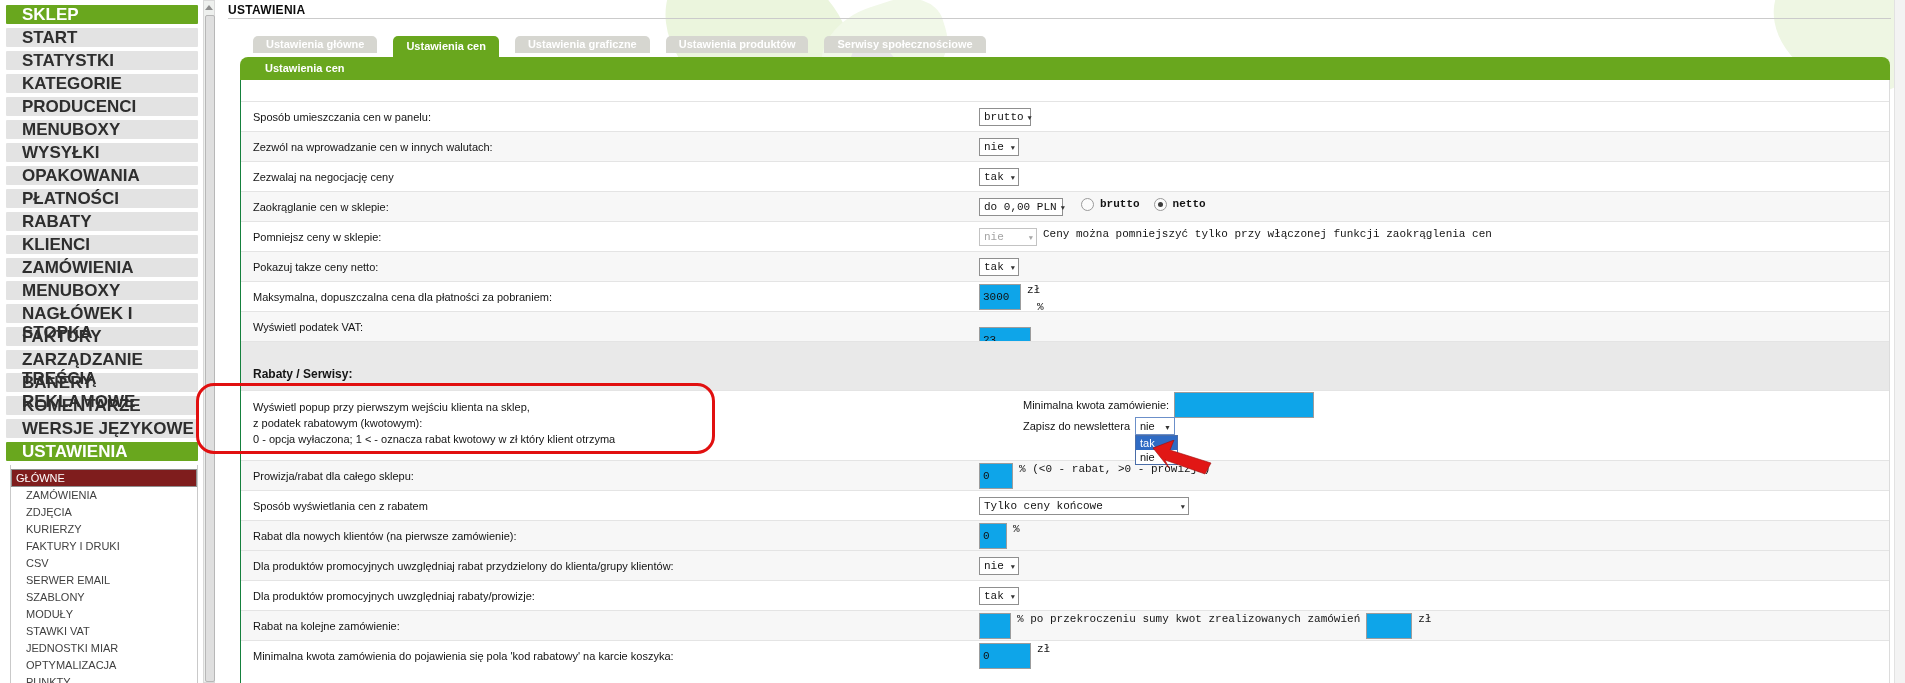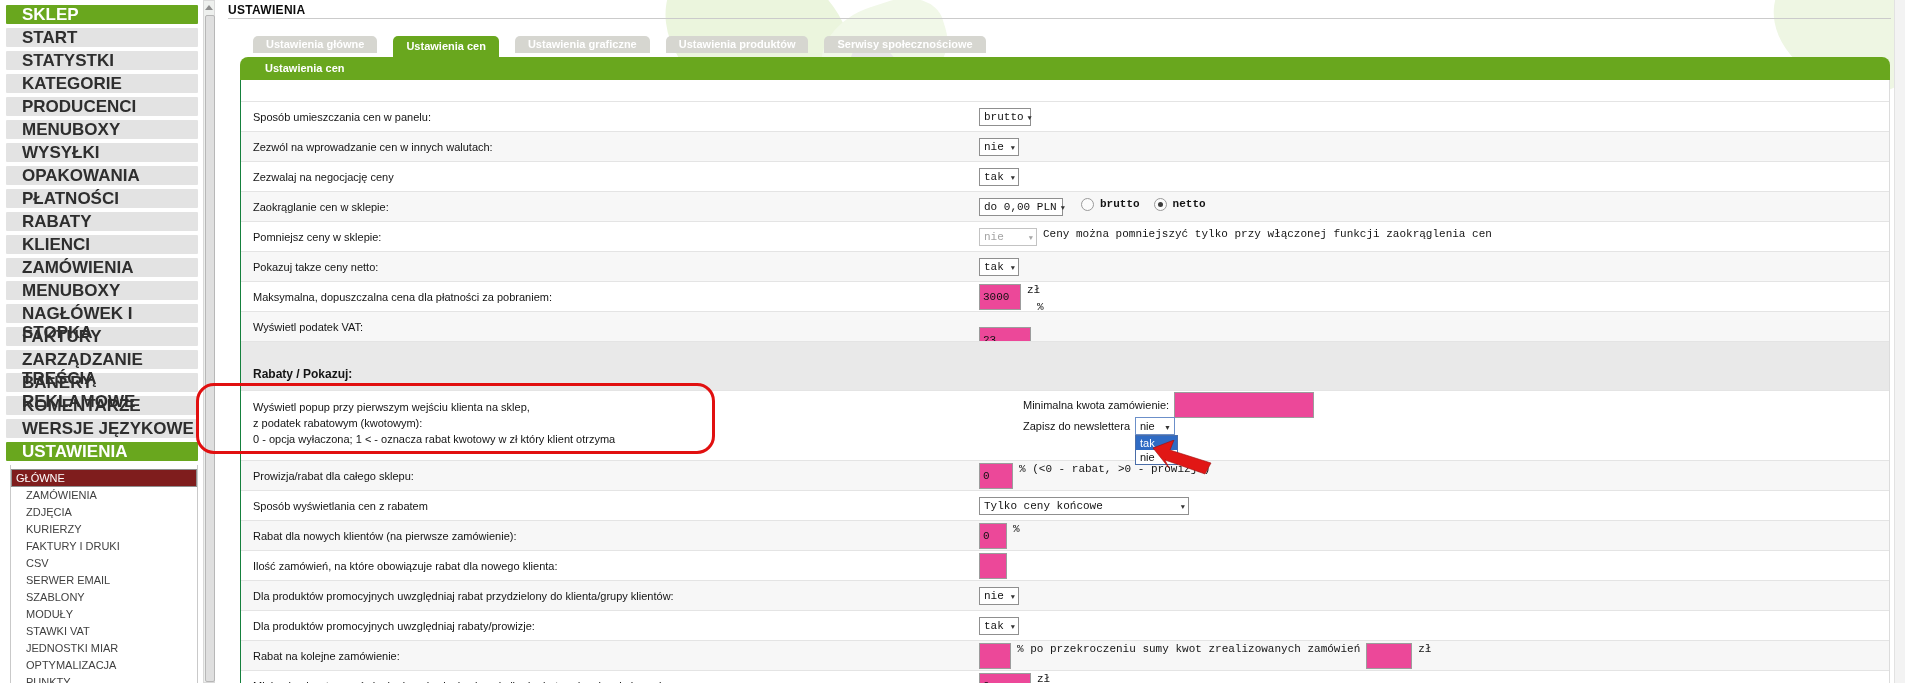--- a/index.html
+++ b/index.html
@@ -46,21 +46,21 @@
   .popup-lbl{position:absolute;left:12px;top:8px;line-height:16px;white-space:nowrap;}
   .popup-ctrl{position:absolute;left:782px;top:4px;display:flex;flex-direction:column;gap:2px;}
   .pline{display:flex;align-items:center;gap:5px;height:19px;}
   
   .sel{box-sizing:border-box;height:18px;border:1px solid #8f8f8f;background:#fff;display:flex;align-items:center;
        justify-content:space-between;padding:0 3px 0 4px;color:#111;cursor:pointer;}
   .caret::after{content:"▼";font-size:7px;color:#333;margin-left:4px;}
   .sel.disabled{color:#a3a3a3;border-color:#c3c3c3;}
   .sel.disabled .caret::after{color:#a8a8a8;}
   .sel.focus{border-color:#6b8fc9;position:relative;}
-  .inp{box-sizing:border-box;height:17px;border:1px solid #9c9c9c;background:#ec4899;font-family:inherit;font-size:11px;padding:12px 3px;color:#111;}
+  .inp{box-sizing:border-box;height:17px;border:1px solid #9c9c9c;background:#0ea5e9;font-family:inherit;font-size:11px;padding:12px 3px;color:#111;}
   .radio{width:11px;height:11px;border-radius:50%;border:1px solid #9a9a9a;background:#fbfbfb;display:inline-block;box-sizing:content-box;cursor:pointer;}
   .radio.on::after{content:"";display:block;width:5px;height:5px;margin:3px;border-radius:50%;background:#3c3c3c;}
   .radio-lbl{font-weight:bold;}
   .gap-l{margin-left:12px;}
   .opts{position:absolute;left:-1px;top:17px;width:41px;background:#fff;border:1px solid #4a6da8;z-index:15;}
   .opt{height:14px;line-height:14px;padding-left:4px;color:#111;cursor:pointer;}
   .opt.selected{background:#2f6bc4;color:#fff;}
   
   .red-box{position:absolute;left:196px;top:383px;width:513px;height:65px;border:3px solid #e11010;border-radius:18px;z-index:20;pointer-events:none;}
   .red-arrow{position:absolute;left:1152px;top:440px;z-index:22;pointer-events:none;}
@@ -208,21 +208,21 @@
 
     <div class="row alt">
       <div class="lbl">Wyświetl podatek VAT:</div>
       <div class="ctrl">
         <input class="inp" style="width: 52px; margin-top: 26px;" value="23">
         <span>%</span>
       </div>
     </div>
 
     <div class="row section">
-      <div class="lbl">Rabaty / Pokazuj:</div>
+      <div class="lbl">Rabaty / Serwisy:</div>
     </div>
 
     <div class="row popup-row">
       <div class="popup-lbl">
         <div>Wyświetl popup przy pierwszym wejściu klienta na sklep,</div>
         <div>z podatek rabatowym (kwotowym):</div>
         <div>0 - opcja wyłaczona; 1 &lt; - oznacza rabat kwotowy w zł który klient otrzyma</div>
       </div>
       <div class="popup-ctrl">
         <div class="pline">
@@ -262,26 +262,20 @@
     </div>
 
     <div class="row alt">
       <div class="lbl">Rabat dla nowych klientów (na pierwsze zamówienie):</div>
       <div class="ctrl">
         <input class="inp" style="width: 28px;" value="0">
         <span>%</span>
       </div>
     </div>
 
-    <div class="row">
-      <div class="lbl">Ilość zamówień, na które obowiązuje rabat dla nowego klienta:</div>
-      <div class="ctrl">
-        <input class="inp" style="width: 28px;" value="">
-      </div>
-    </div>
 
     <div class="row alt">
       <div class="lbl">Dla produktów promocyjnych uwzględniaj rabat przydzielony do klienta/grupy klientów:</div>
       <div class="ctrl">
         <div class="sel" style="width:40px">
           <span>nie</span>
             <span class="caret"></span>
         </div>
       </div>
     </div>

